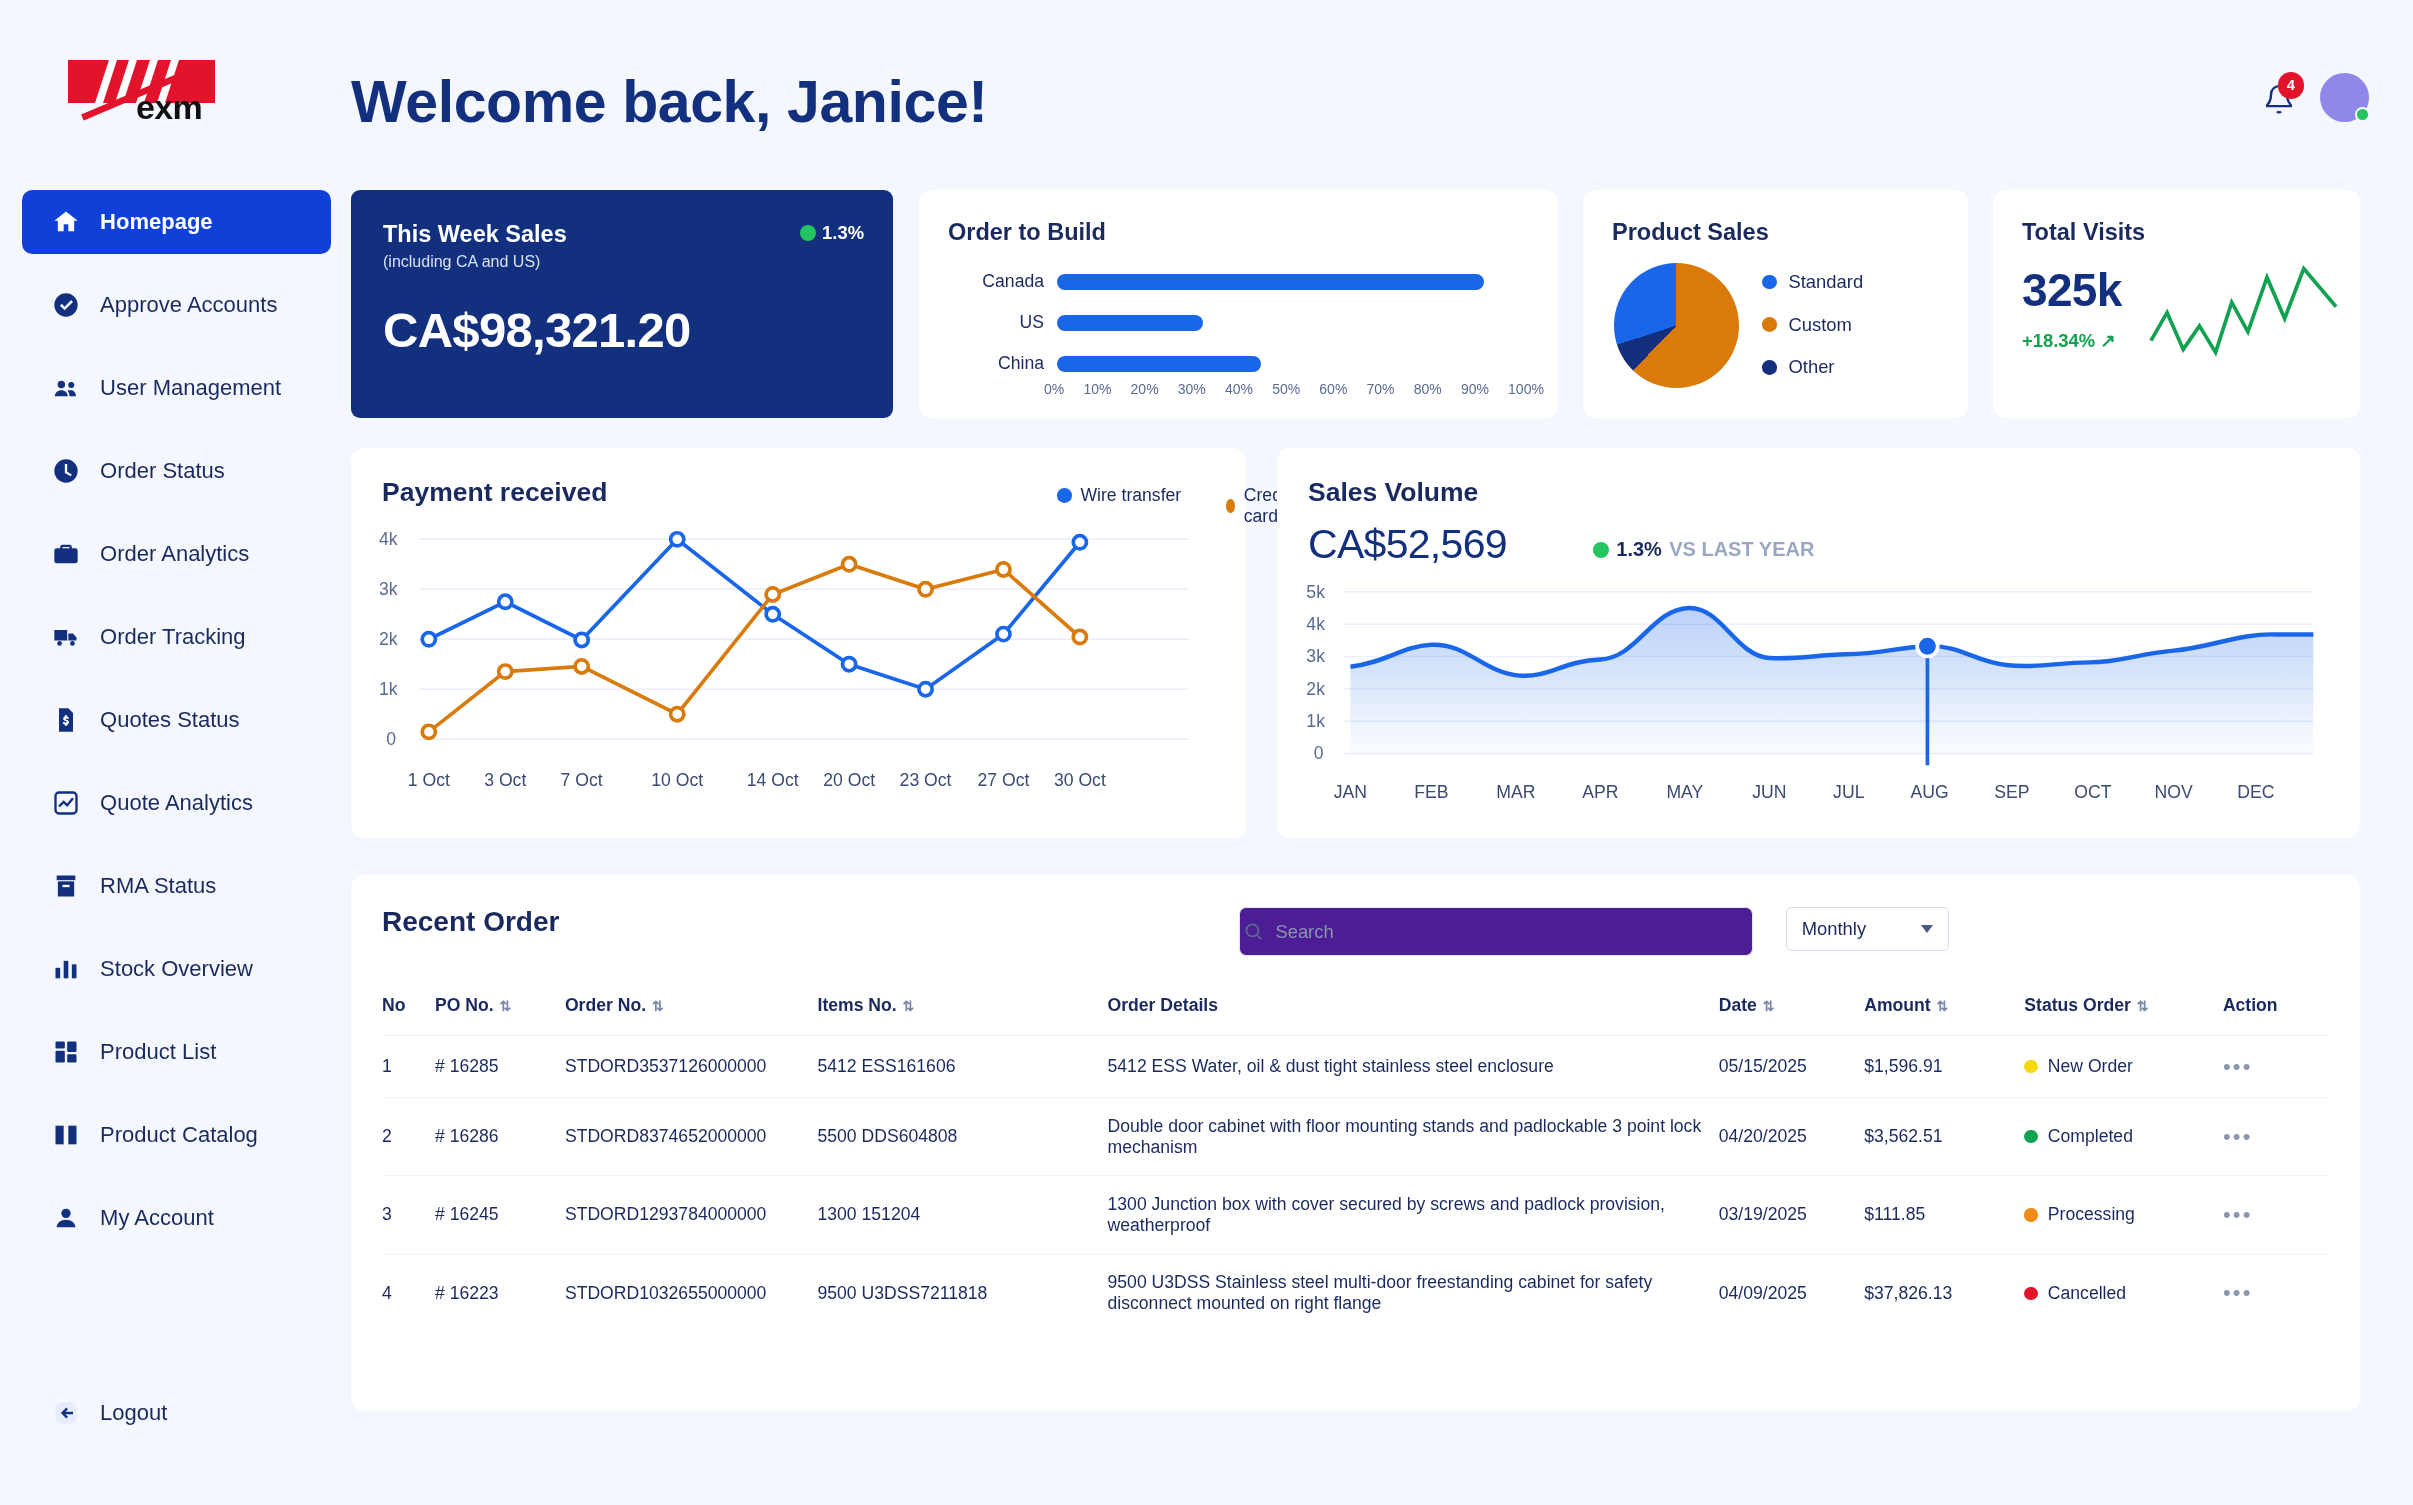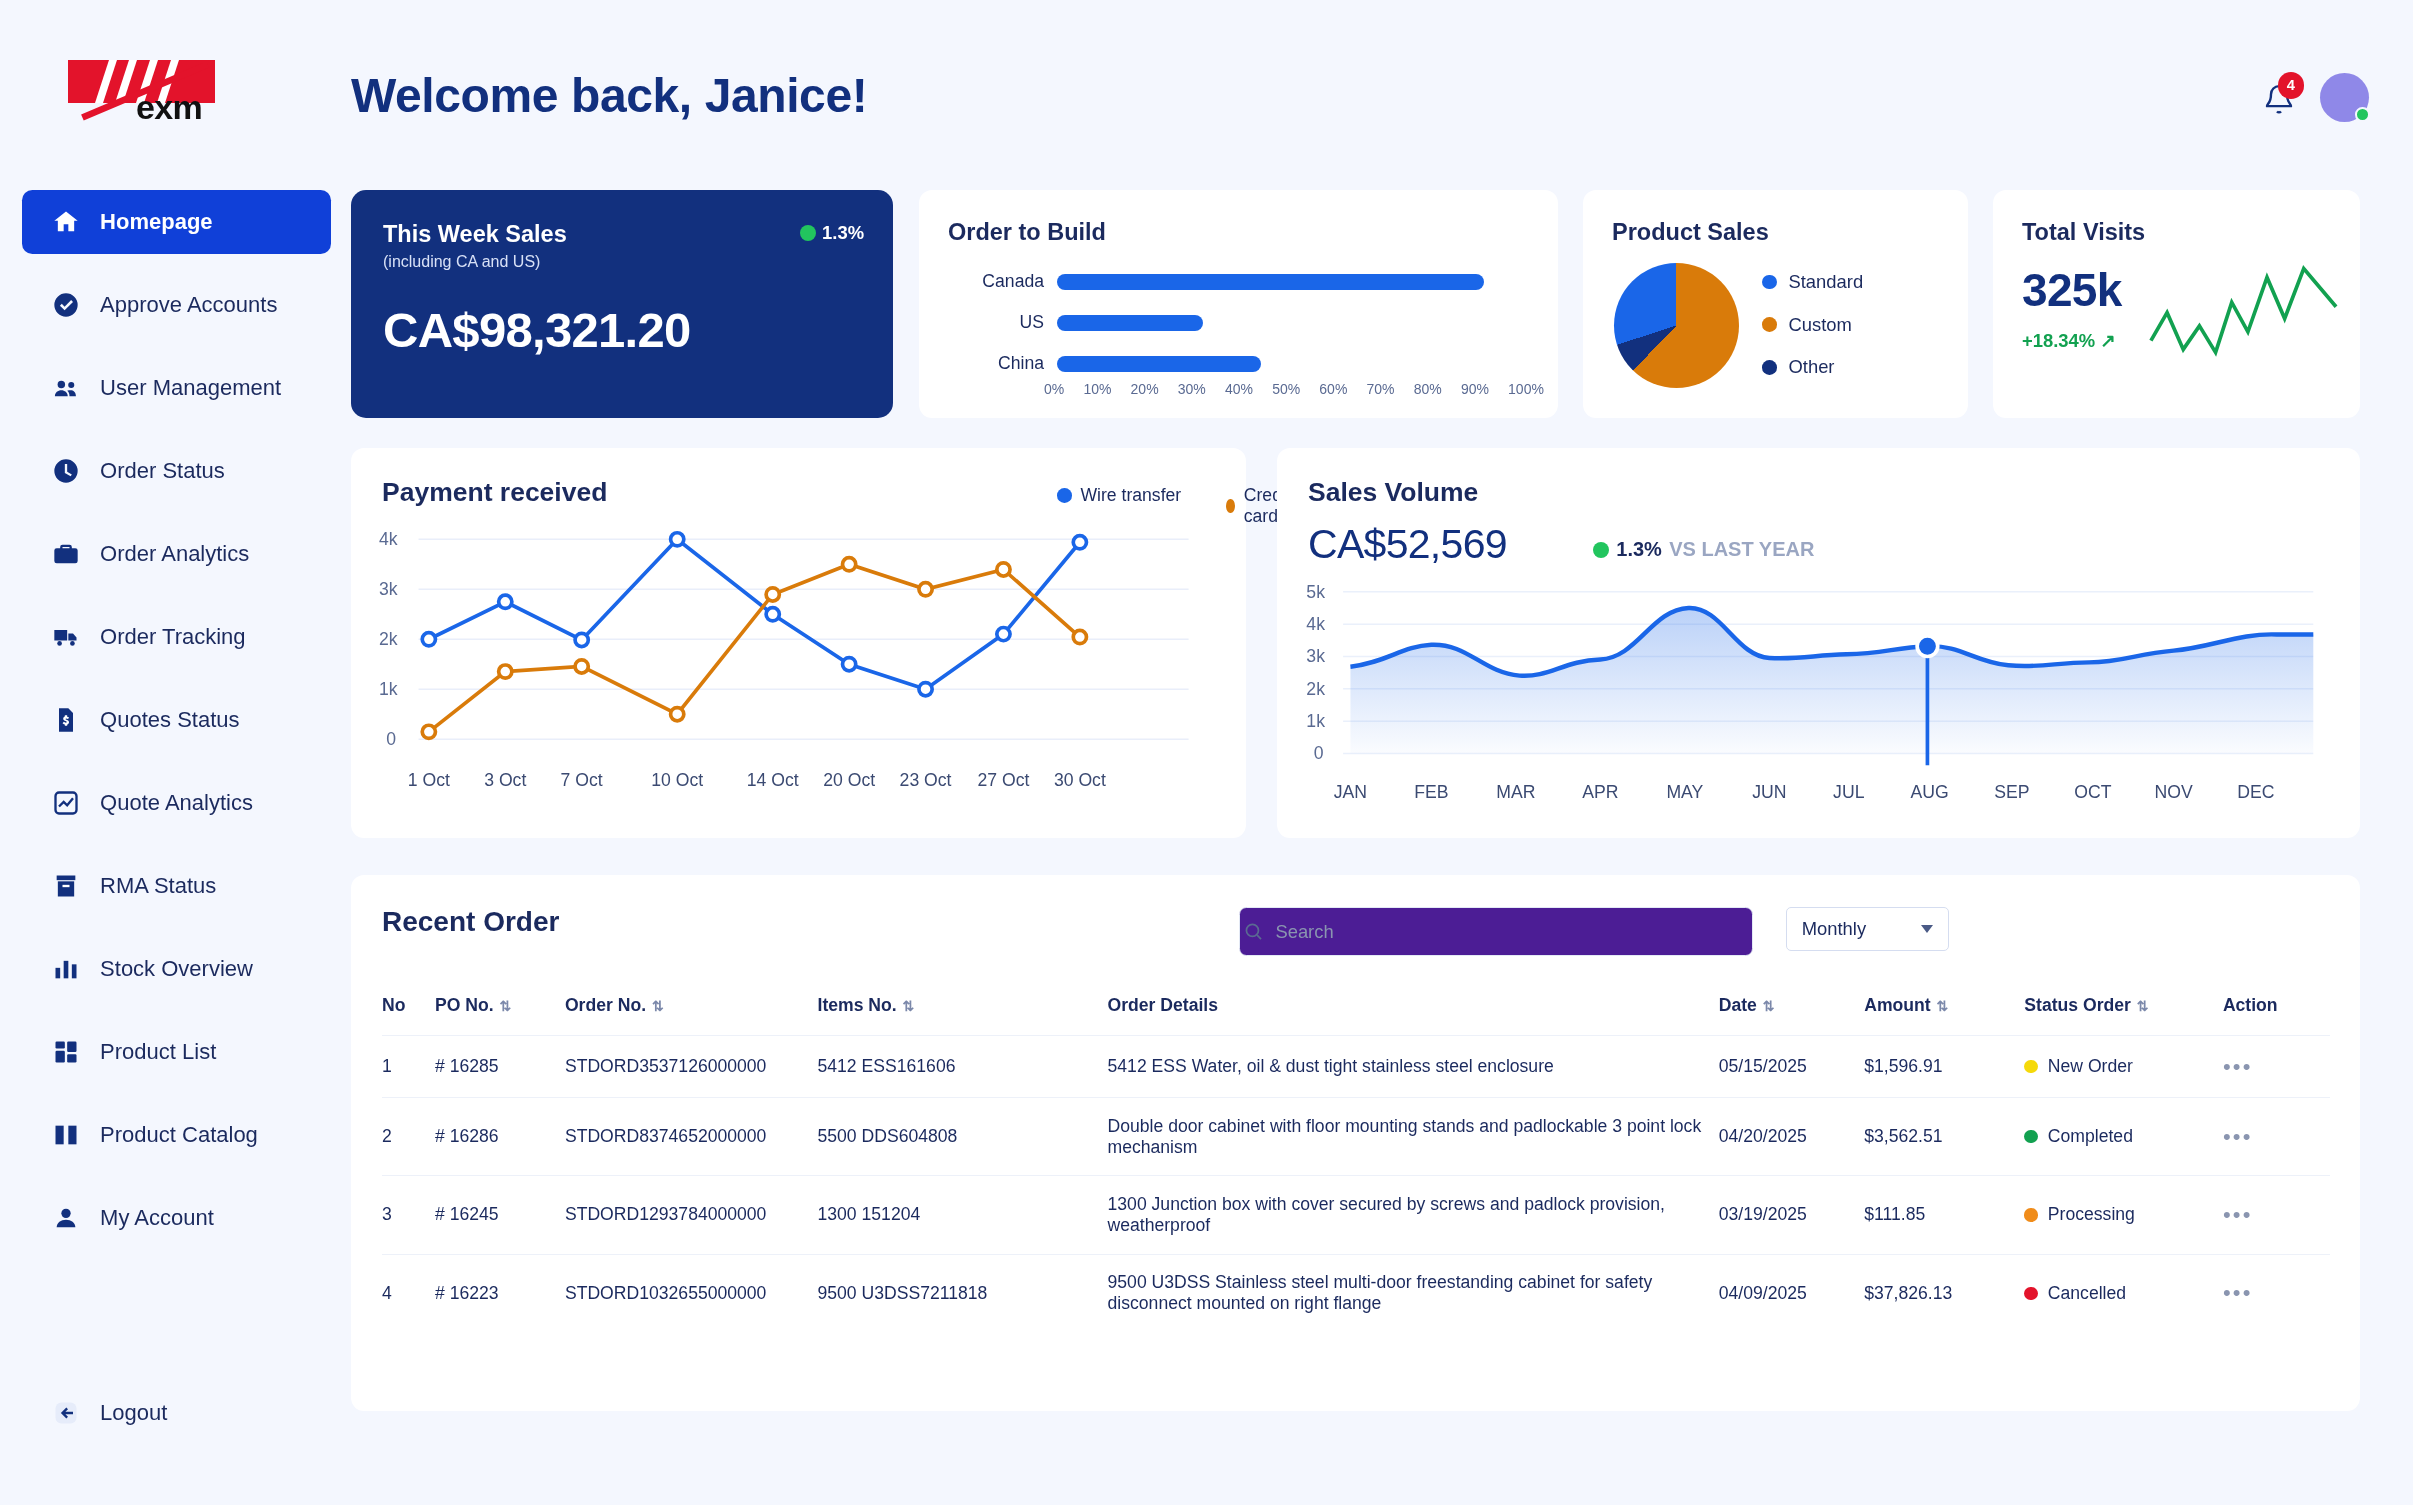--- a/index.html
+++ b/index.html
@@ -30,21 +30,21 @@
   .logo-mark .bars i:nth-child(4){ left: 96px; }
   .logo-slash {
     position: absolute; left: 10.3px; top: 2.9px; width: 140px; height: 59px;
   }
   .logo-text {
     position: absolute; left: 68px; top: 28px;
     font-size: 34px; font-weight: 700; color: #111; letter-spacing: -0.7px;
   }
   .welcome {
     position: absolute; left: 351px; top: 68px;
-    font-size: 48px; font-weight: 700; color: #12307e; letter-spacing: -0.4px;
+    font-size: 59px; font-weight: 700; color: #12307e; letter-spacing: -0.4px;
   }
   .bell { position: absolute; right: 118px; top: 82px; width: 32px; height: 35px; }
   .bell-badge {
     position: absolute; right: 109px; top: 72px;
     width: 26.5px; height: 26.5px; border-radius: 50%;
     background: #e3132b; color: #fff; font-size: 14.7px; font-weight: 700;
     display: flex; align-items: center; justify-content: center;
   }
   .avatar {
     position: absolute; right: 44px; top: 73px; width: 49px; height: 49px;
@@ -67,21 +67,21 @@
   .nav-ico svg { width: 28px; height: 28px; }
   .logout {
     position: absolute; left: 22px; top: 1396px; width: 309px;
     display: flex; align-items: center; padding-left: 26.5px; font-size: 22px; color: #1b2a5e;
   }
 
   
   .card { position: absolute; background: #fff; border-radius: 13.2px; }
 
   
-  .c-week { left: 351px; top: 190px; width: 542px; height: 228px; background: #12307e; border-radius: 15px; }
+  .c-week { left: 351px; top: 190px; width: 542px; height: 228px; background: #12307e; border-radius: 9px; }
   .c-week .t { position: absolute; left: 32px; top: 31px; font-size: 23.5px; font-weight: 700; color: #fff; }
   .c-week .sub { position: absolute; left: 32px; top: 63px; font-size: 16px; color: #d8e1f7; }
   .c-week .amt { position: absolute; left: 32px; top: 112px; font-size: 49px; font-weight: 700; color: #fff; letter-spacing: -0.7px; }
   .pct-up { display: inline-flex; align-items: center; gap: 5.9px; font-size: 18.4px; font-weight: 700; color: #fff; }
   .c-week .pct { position: absolute; right: 29px; top: 32px; }
   .dotgreen { width: 16px; height: 16px; border-radius: 50%; background: #22c55e; display:inline-block;}
 
   .c-otb { left: 919px; top: 190px; width: 639px; height: 228px; }
   .c-otb .t { position: absolute; left: 29px; top: 29px; font-size: 23.5px; font-weight: 700; }
   .bar-row { position: absolute; display: flex; align-items: center; }

